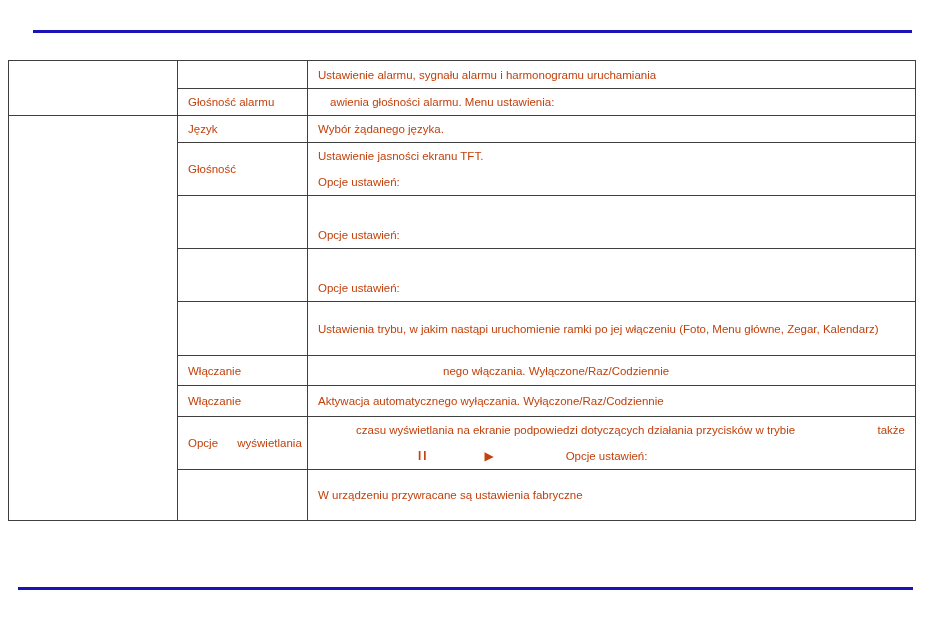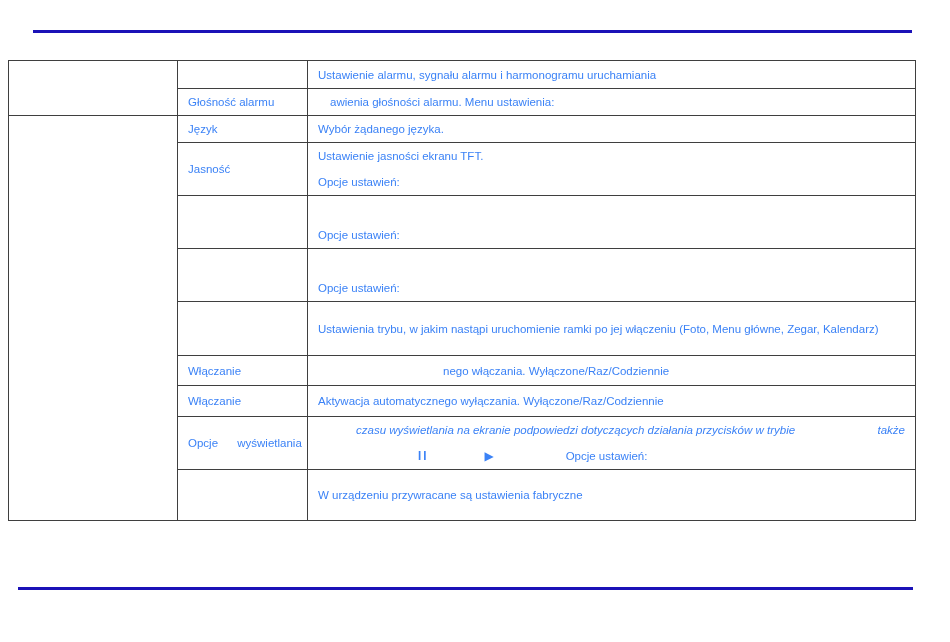--- a/index.html
+++ b/index.html
@@ -1,21 +1,21 @@
 <!DOCTYPE html>
 <html><head>
 <meta charset="utf-8">
 <style>
   html,body{margin:0;padding:0;background:#ffffff;}
   .page{
     position:relative;
     width:950px;height:642px;
     background:#ffffff;
     font-family:"Liberation Sans","DejaVu Sans",sans-serif;
-    color:#3b82f6;
+    color:#c2410c;
     overflow:hidden;
   }
   .rule{
     position:absolute;height:3px;
   }
   .rule-top{left:33px;top:30px;width:879px;}
   .rule-bottom{left:18px;top:587px;width:895px;}
 
   table.manual{
     position:absolute;left:8px;top:60px;
@@ -40,21 +40,21 @@
   tr.h50{height:50px;} tr.h53{height:53px;} tr.h48{height:48px;}
   tr.h54{height:54px;} tr.h30{height:30px;} tr.h31{height:31px;}
   tr.h49{height:49px;} tr.h51{height:51px;}
 
   td.vtop{vertical-align:top;padding-top:6px;}
   .indent-sm{padding-left:12px;}
   .indent-xl{padding-left:125px;}
   .indent-md{padding-left:38px;}
   .line{display:block;}
   .blank-line{display:block;height:26px;}
-  .split{display:flex;justify-content:space-between;font-style:italic;}
+  .split{display:flex;justify-content:space-between;}
   .gap-words{word-spacing:16px;}
 
   .ctrl-line{display:flex;align-items:center;}
   .pause{
     display:inline-block;
     font-weight:bold;
     letter-spacing:2px;
     margin-left:100px;
     transform:scaleY(1.05);
   }
@@ -102,21 +102,21 @@
       <td>
         <span>Język</span>
       </td>
       <td>
         <span class="line">Wybór żądanego języka.</span>
       </td>
     </tr>
 
     <tr class="h50">
       <td>
-        <span>Jasność</span>
+        <span>Głośność</span>
       </td>
       <td>
         <span class="line">Ustawienie jasności ekranu TFT.</span>
         <span class="line">Opcje ustawień:</span>
       </td>
     </tr>
 
     <tr class="h53">
       <td></td>
       <td>

